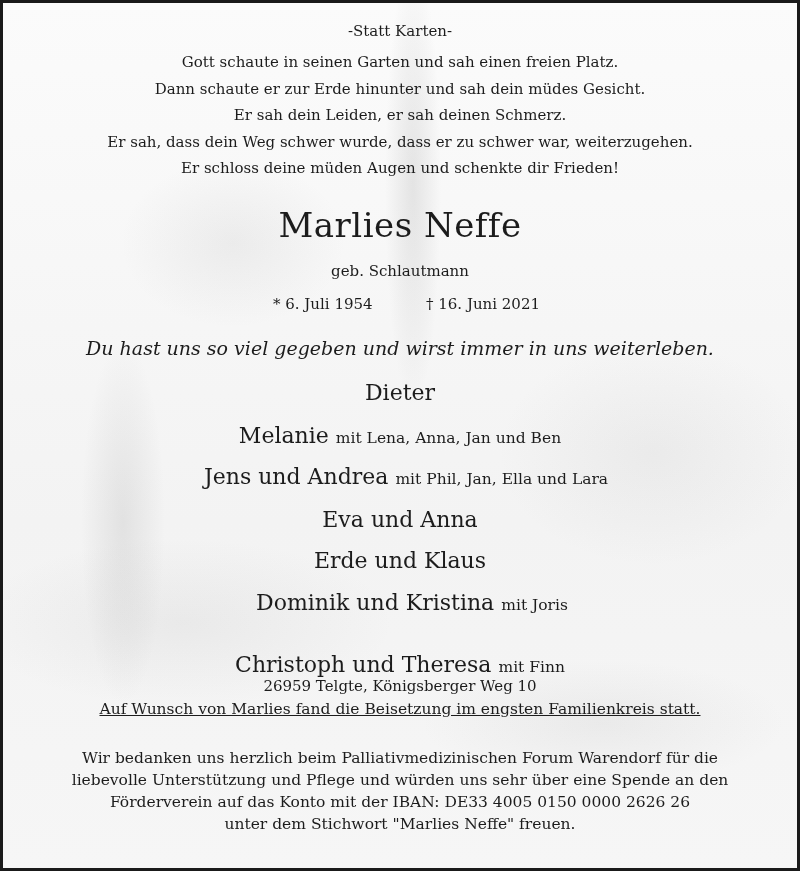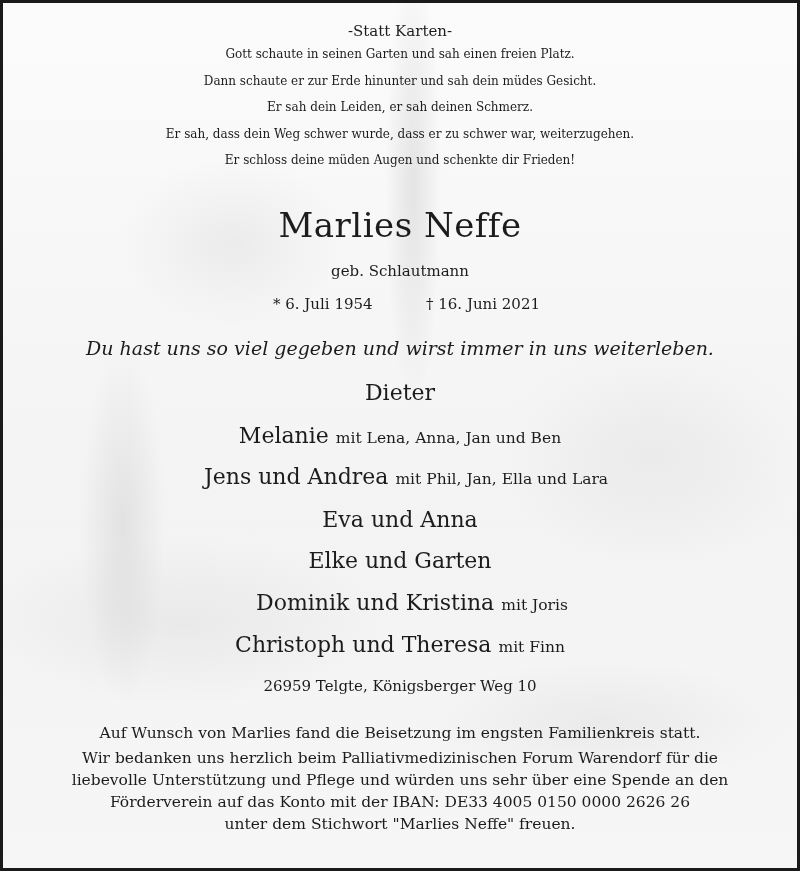--- a/index.html
+++ b/index.html
@@ -19,38 +19,38 @@
         radial-gradient(ellipse 60px 260px at 120px 520px, rgba(120,120,120,0.14), transparent 70%),
         radial-gradient(ellipse 160px 120px at 230px 240px, rgba(130,130,130,0.10), transparent 70%),
         radial-gradient(ellipse 260px 90px at 600px 720px, rgba(140,140,140,0.10), transparent 70%),
         radial-gradient(ellipse 220px 160px at 650px 450px, rgba(150,150,150,0.10), transparent 70%),
         radial-gradient(ellipse 300px 120px at 180px 620px, rgba(140,140,140,0.10), transparent 70%),
         linear-gradient(180deg, #fbfbfb 0%, #f3f3f3 60%, #f6f6f6 100%);
     }
     .content { position: absolute; inset: 0; text-align: center; }
     .line { position: absolute; left: 0; right: 0; white-space: nowrap; }
     .statt { top: 19px; font-size: 15px; }
-    .poem { top: 38px; font-size: 12px; line-height: 26.5px; }
+    .poem { top: 46px; font-size: 15px; line-height: 26.5px; }
     .name { top: 202px; font-size: 34px; letter-spacing: 0.5px; }
     .geb { top: 259px; font-size: 15px; }
     .dates { top: 292px; font-size: 15px; }
     .dates .born { position: absolute; left: 270px; text-align: center; }
     .dates .died { position: absolute; left: 423px; }
     .quote { top: 334px; font-size: 19px; font-style: italic; }
     .fam { font-size: 22px; }
     .fam small { font-size: 15.5px; }
     .f1 { top: 377px; }
     .f2 { top: 420px; }
     .f3 { top: 461px; padding-left: 12px; }
     .f4 { top: 504px; }
     .f5 { top: 545px; }
     .f6 { top: 587px; padding-left: 24px; }
-    .f7 { top: 629px; }
+    .f7 { top: 649px; }
     .addr { top: 674px; font-size: 15px; }
-    .wish { top: 721px; font-size: 15.5px; }
+    .wish { top: 697px; font-size: 15.5px; text-decoration: underline; }
     .thanks { top: 744px; font-size: 15.5px; line-height: 22px; }
   </style>
 </head>
 <body>
 
 <div class="frame">
   <div class="bg"></div>
   <div class="content">
     <div class="line statt">-Statt Karten-</div>
 
@@ -79,21 +79,21 @@
       <small>mit Lena, Anna, Jan und Ben</small>
     </div>
     <div class="line fam f3">
       <span>Jens und Andrea</span>
       <small>mit Phil, Jan, Ella und Lara</small>
     </div>
     <div class="line fam f4">
       <span>Eva und Anna</span>
     </div>
     <div class="line fam f5">
-      <span>Elke und Garten</span>
+      <span>Erde und Klaus</span>
     </div>
     <div class="line fam f6">
       <span>Dominik und Kristina</span>
       <small>mit Joris</small>
     </div>
     <div class="line fam f7">
       <span>Christoph und Theresa</span>
       <small>mit Finn</small>
     </div>
 

